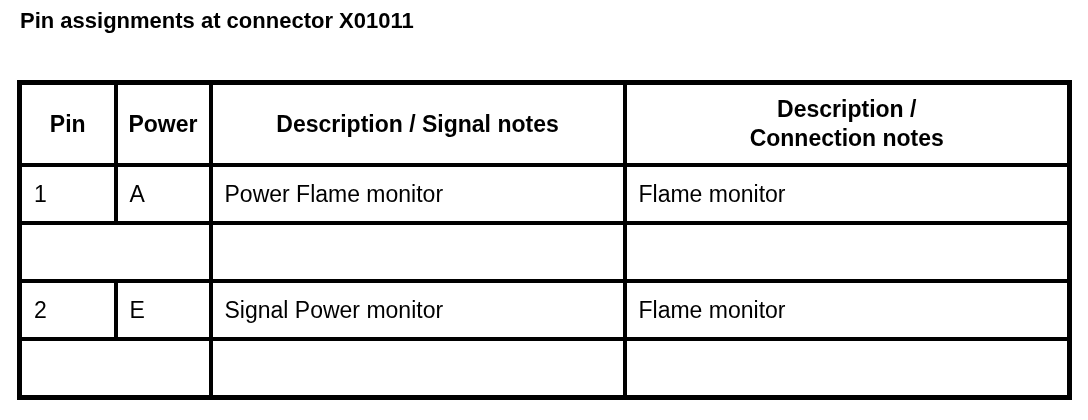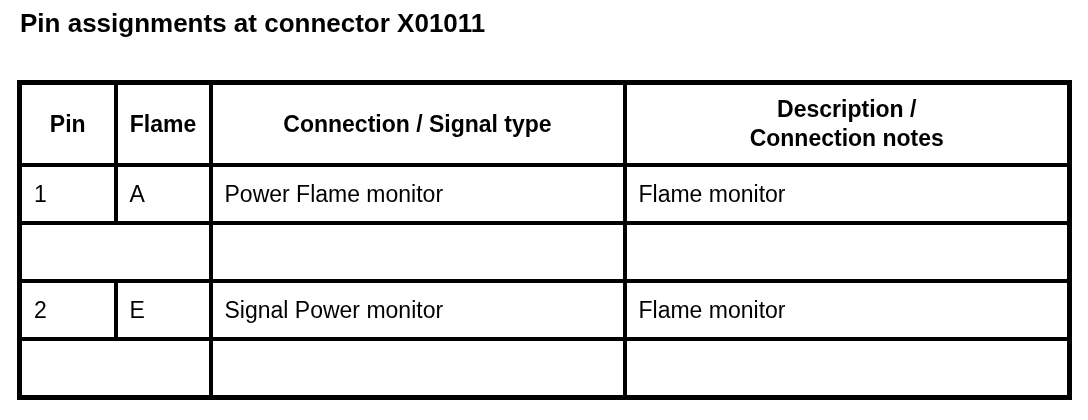--- a/index.html
+++ b/index.html
@@ -13,21 +13,21 @@
     height: 420px;
     background: #ffffff;
     font-family: "Liberation Sans", sans-serif;
     color: #000000;
     overflow: hidden;
   }
   .doc-title {
     position: absolute;
     left: 20px;
     top: 8px;
-    font-size: 26px;
+    font-size: 22px;
     font-weight: bold;
     letter-spacing: 0px;
     color: #000000;
     white-space: nowrap;
   }
   table.pin-table {
     position: absolute;
     left: 17px;
     top: 80px;
     width: 1050px;
@@ -71,22 +71,22 @@
   <table class="pin-table">
     <colgroup>
       <col class="col-pin">
       <col class="col-type">
       <col class="col-desc">
       <col class="col-conn">
     </colgroup>
     <tbody>
       <tr class="header-row">
         <th>Pin</th>
-        <th>Flame</th>
-        <th>Connection / Signal type</th>
+        <th>Power</th>
+        <th>Description / Signal notes</th>
         <th>
           <span>Description /</span><br>
           <span>Connection notes</span>
         </th>
       </tr>
 
       <tr class="data-row">
         <td>1</td>
         <td>A</td>
         <td>Power Flame monitor</td>

